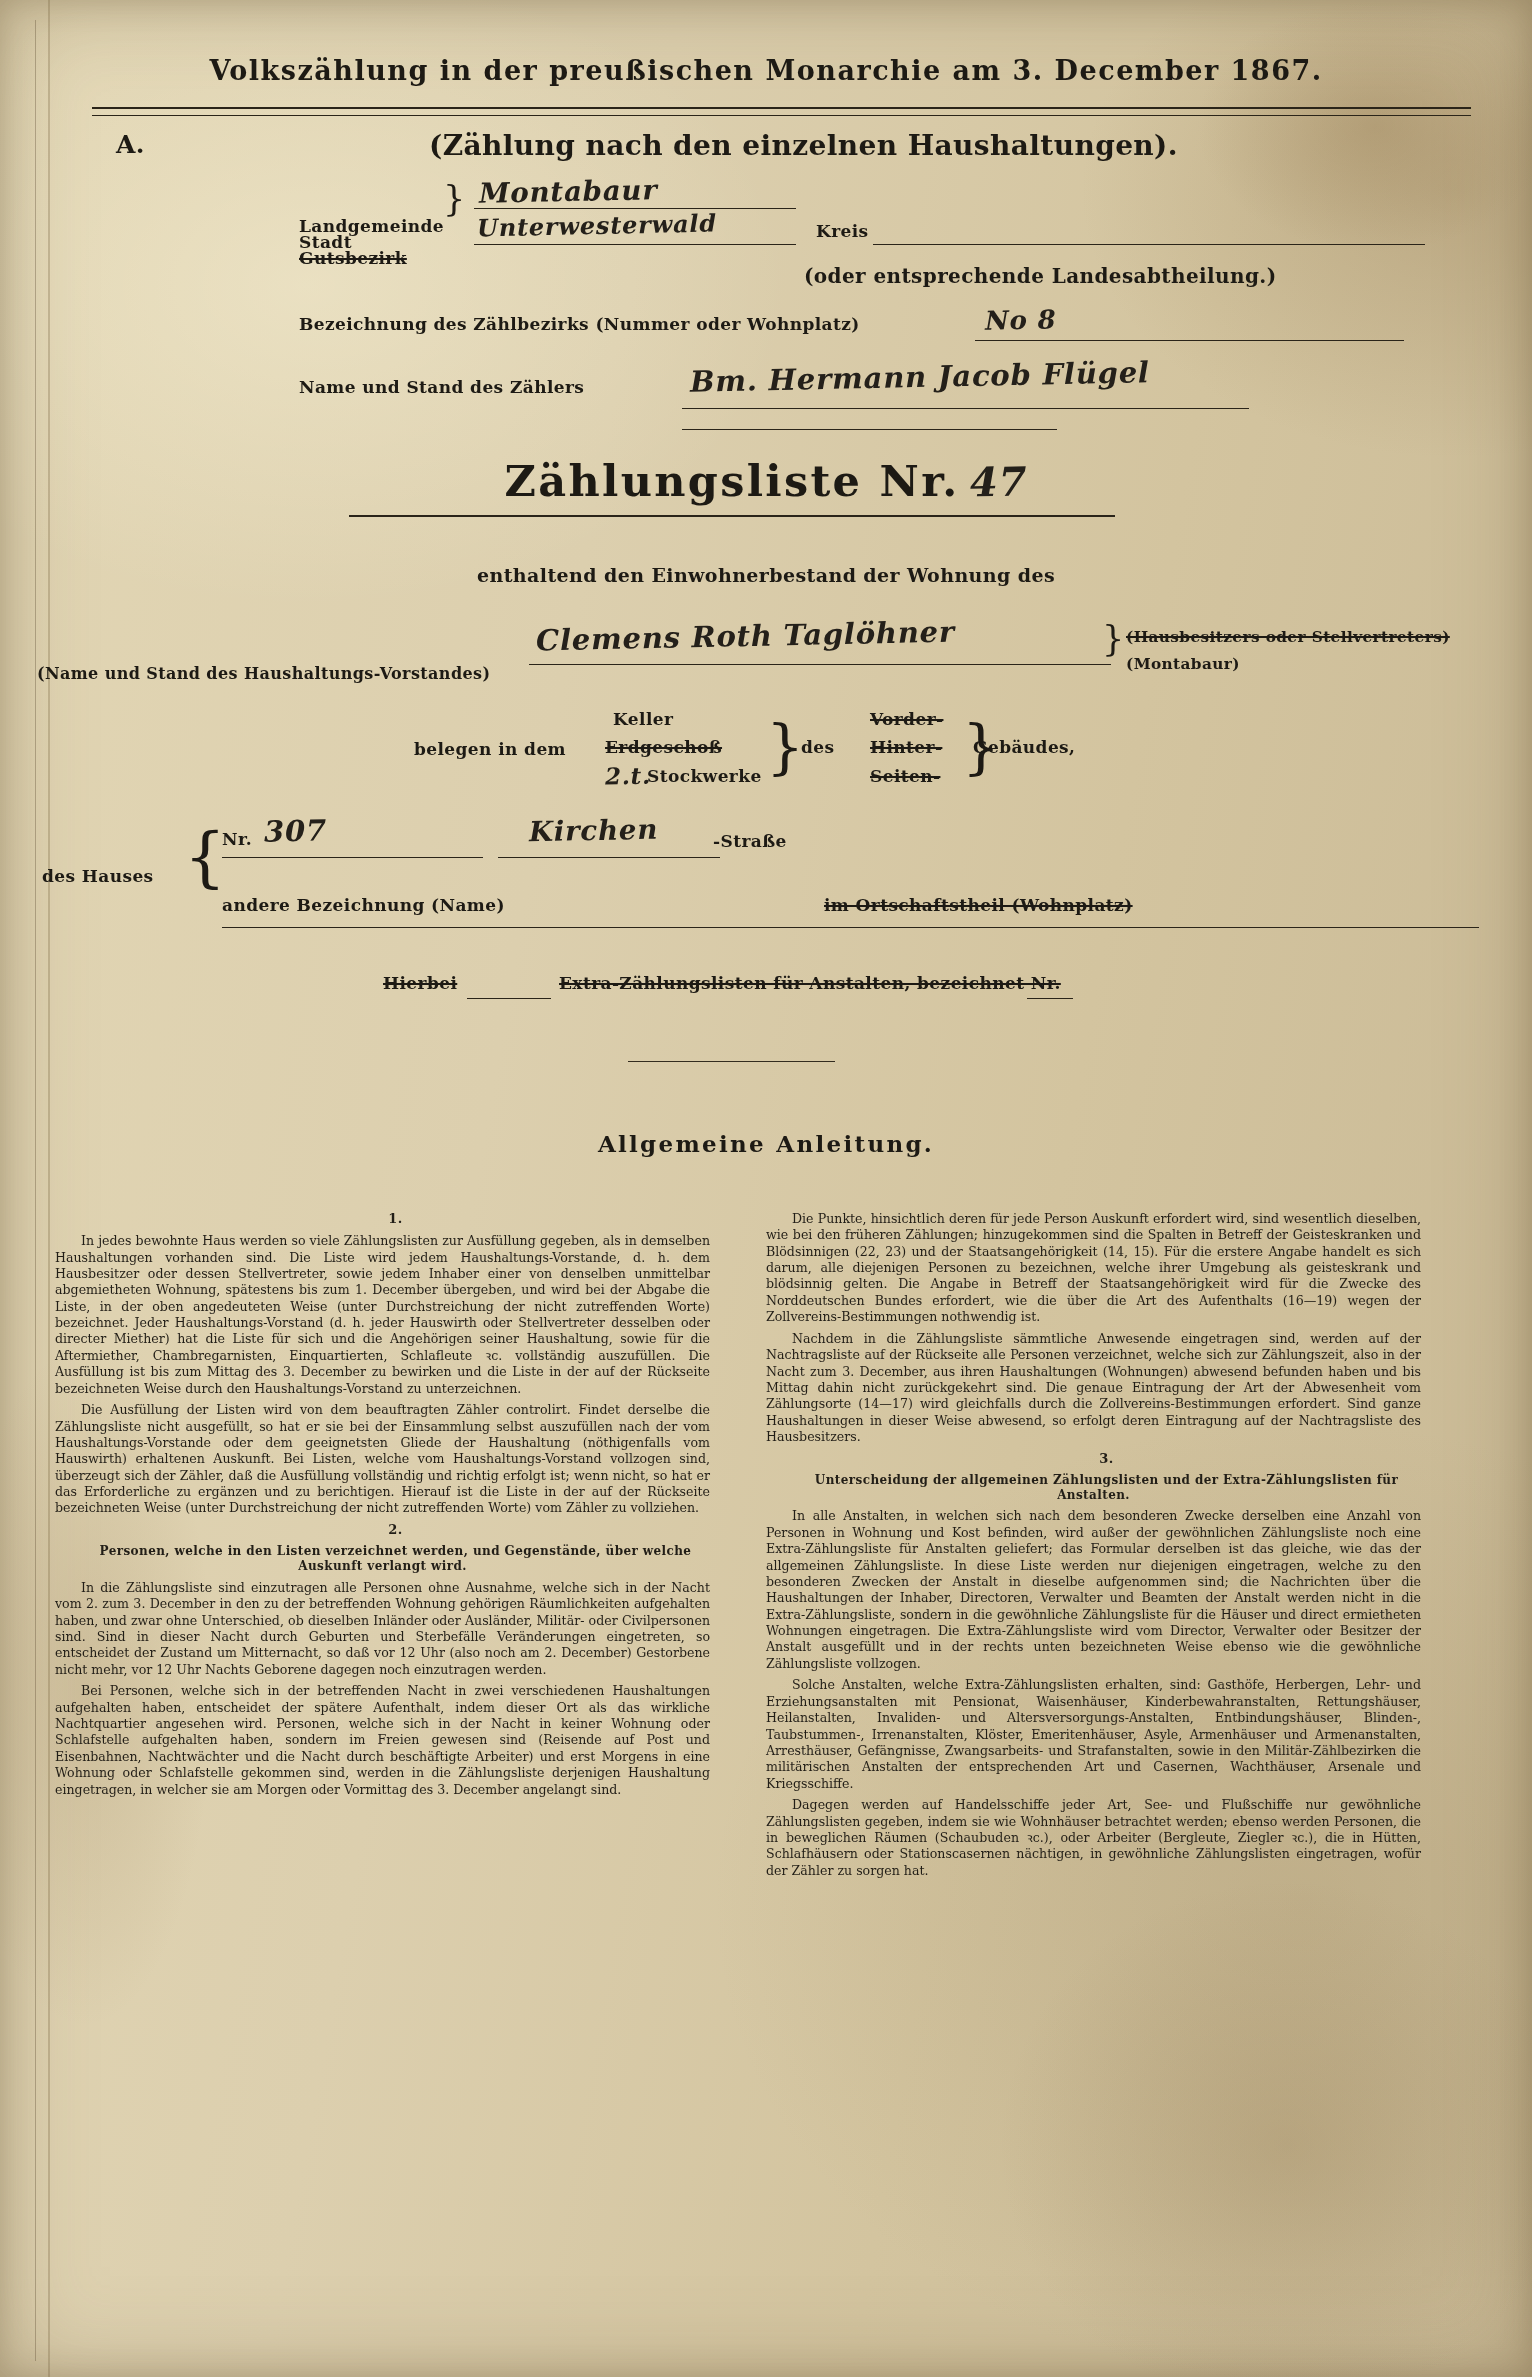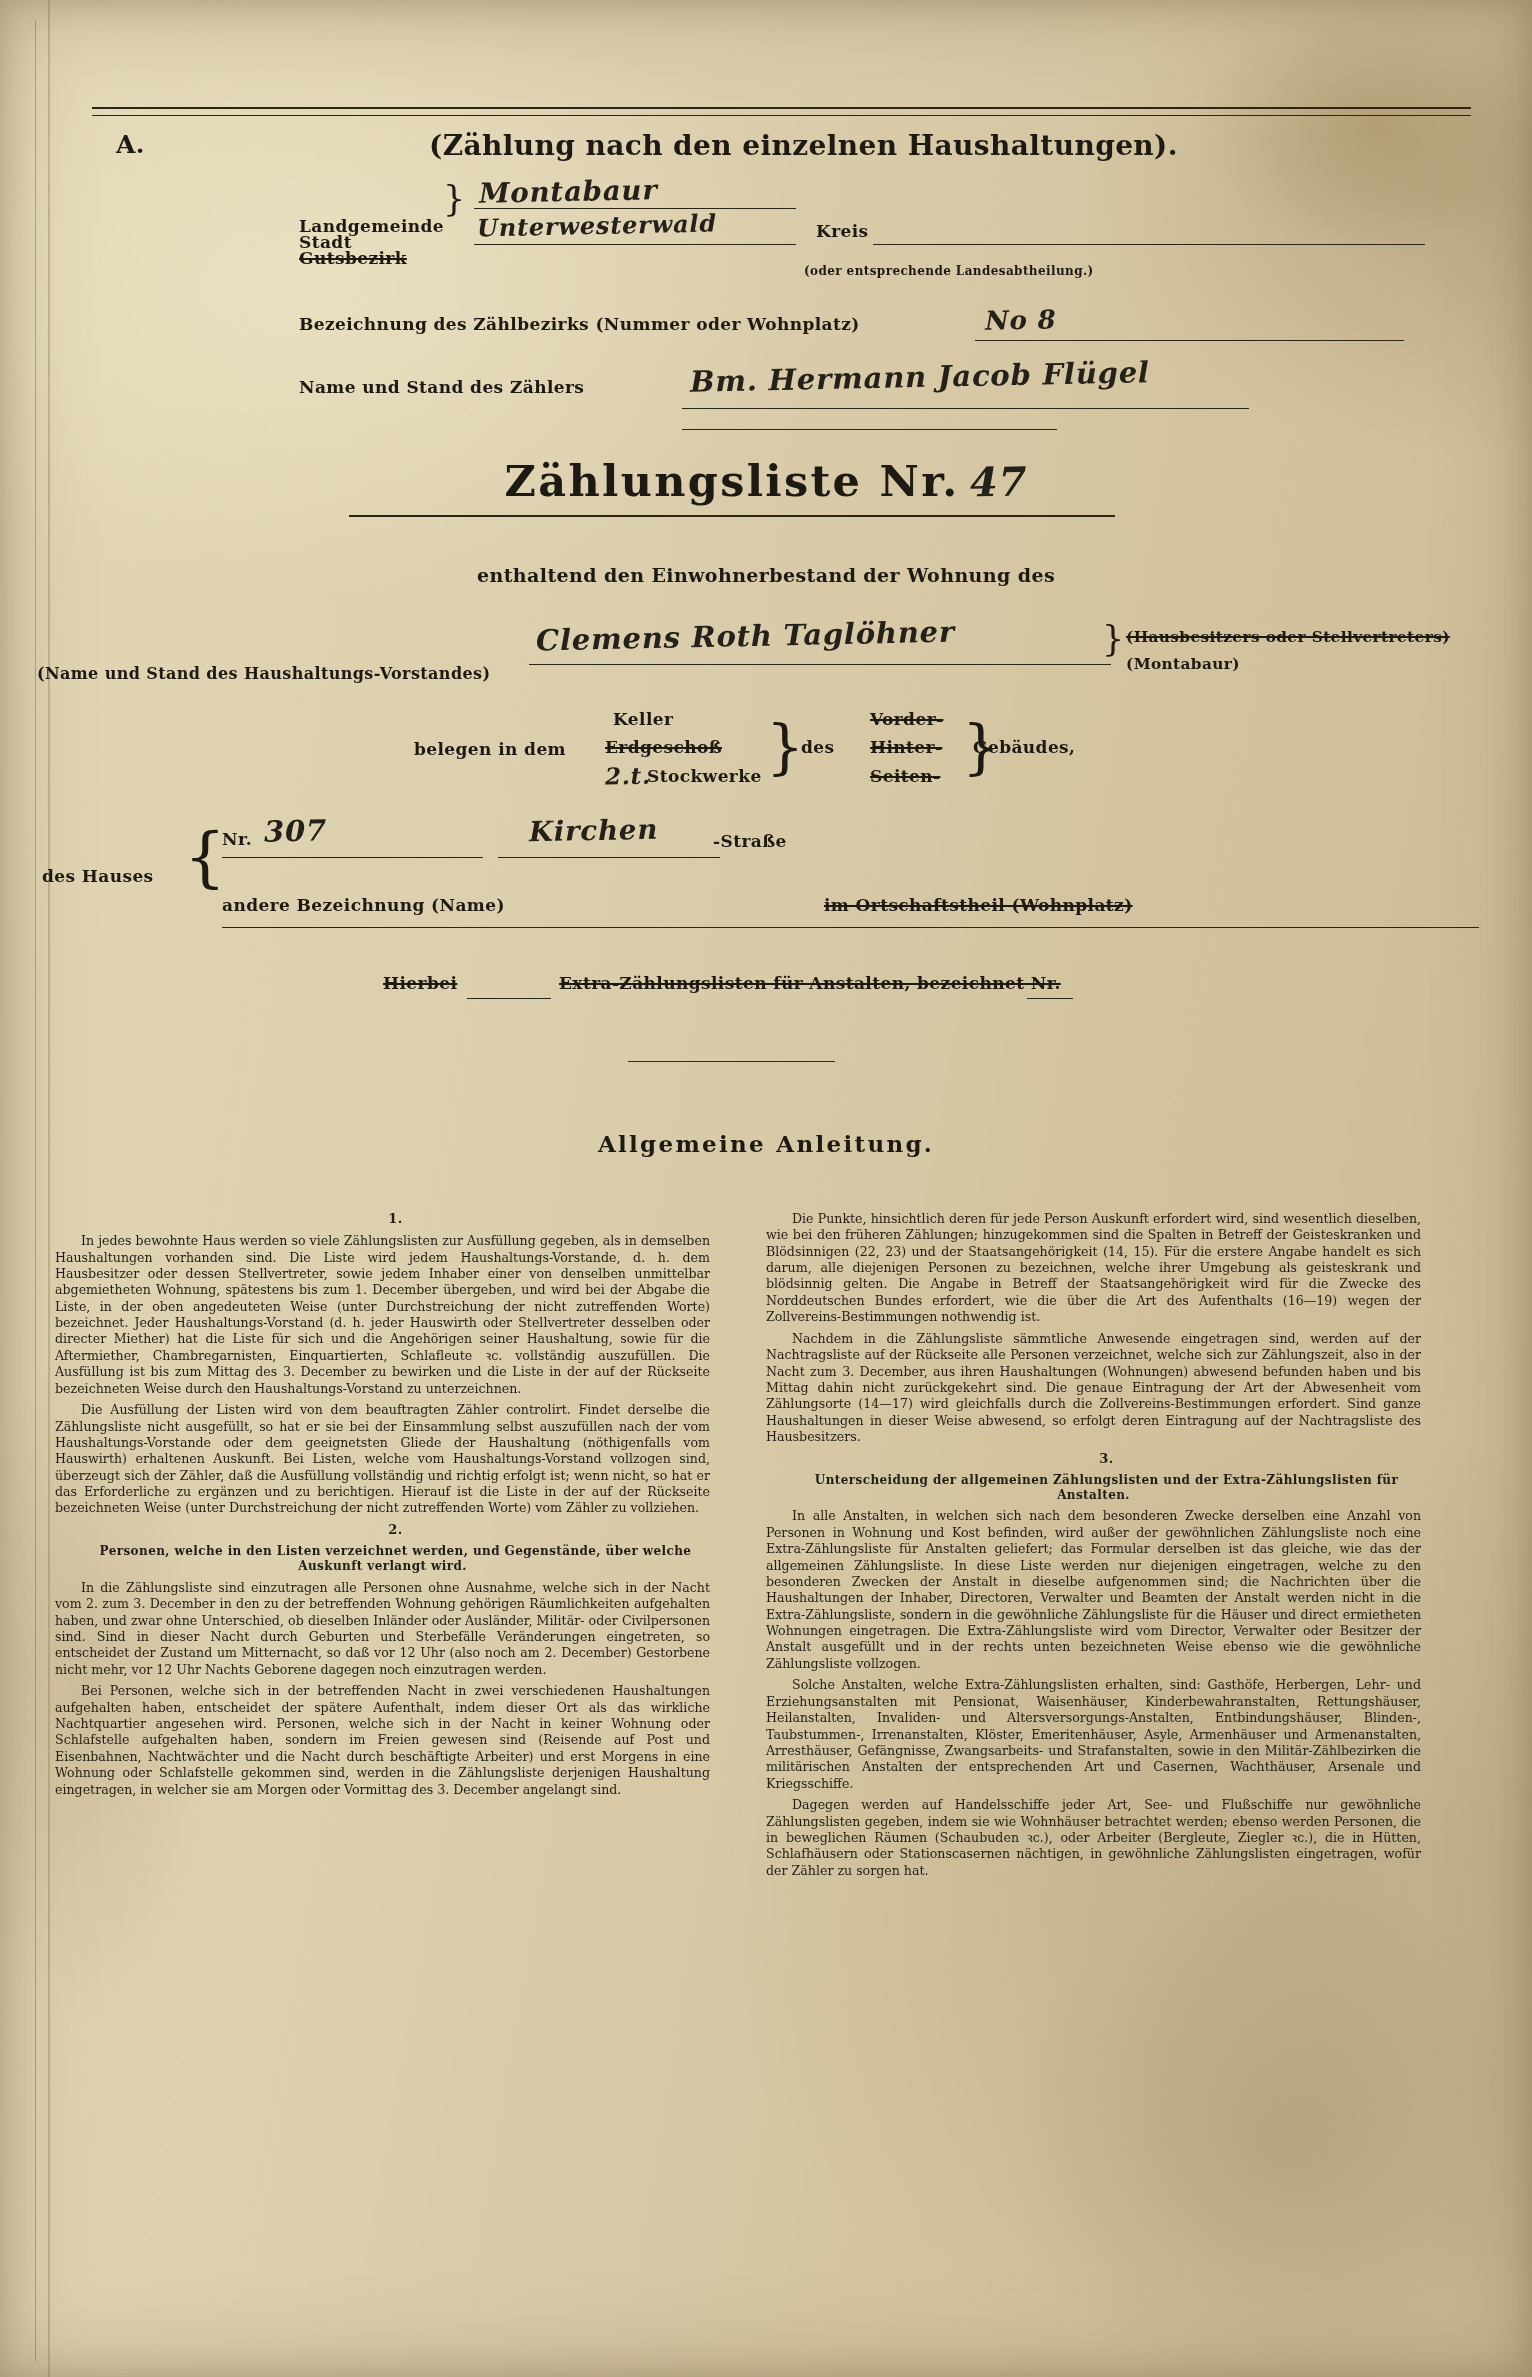--- a/index.html
+++ b/index.html
@@ -187,41 +187,42 @@
 <div class="page">
   <div class="paper-edge"></div>
   <div class="fold"></div>
 
   <div class="stain" style="left:1195px;top:0px;width:360px;height:253px;background:radial-gradient(ellipse at center, rgba(140,112,70,0.30), rgba(140,112,70,0) 70%);"></div>
   <div class="stain" style="left:996px;top:1877px;width:582px;height:536px;background:radial-gradient(ellipse at center, rgba(130,104,64,0.22), rgba(130,104,64,0) 70%);"></div>
   <div class="stain" style="left:-46px;top:1341px;width:261px;height:690px;background:radial-gradient(ellipse at center, rgba(135,108,68,0.20), rgba(135,108,68,0) 70%);"></div>
 
   <div class="sheet"></div>
 
+  <div class="main-title fraktur">Volkszählung in der preußischen Monarchie am 3. December 1867.</div>
   <div class="top-rule" id="rule-a"></div>
   <div class="top-rule" id="rule-b"></div>
 
   <div class="letter-a fraktur">A.</div>
   <div class="subtitle fraktur">(Zählung nach den einzelnen Haushaltungen).</div>
 
   <div class="lbl fraktur" style="left:299px;top:184px;margin-top:48px;">Stadt</div>
   <div class="lbl fraktur" style="left:299px;top:216px;">Landgemeinde</div>
   <div class="lbl fraktur strike" style="left:299px;top:248px;">Gutsbezirk</div>
   <div class="brace" style="left:443px;top:182px;">}</div>
 
   <div class="hand" style="position:absolute;left:479px;top:175px;font-size:27.6px;">Montabaur</div>
   <div class="fill-line" style="left:474px;top:208px;width:322px;"></div>
 
   <div class="hand" style="position:absolute;left:477px;top:211px;font-size:24px;">Unterwesterwald</div>
   <div class="fill-line" style="left:474px;top:244px;width:322px;"></div>
 
   <div class="lbl fraktur" style="left:816px;top:221px;">Kreis</div>
   <div class="fill-line" style="left:873px;top:244px;width:552px;"></div>
 
-  <div class="lbl fraktur" style="left:804px;top:264px;font-size:12px;">(oder entsprechende Landesabtheilung.)</div>
+  <div class="lbl fraktur" style="left:804px;top:264px;font-size:20px;">(oder entsprechende Landesabtheilung.)</div>
 
   <div class="lbl fraktur" style="left:299px;top:314px;">Bezeichnung des Zählbezirks (Nummer oder Wohnplatz)</div>
   <div class="hand" style="position:absolute;left:985px;top:305px;font-size:26px;">No 8</div>
   <div class="fill-line" style="left:975px;top:340px;width:429px;"></div>
 
   <div class="lbl fraktur" style="left:299px;top:377px;">Name und Stand des Zählers</div>
   <div class="hand" style="position:absolute;left:690px;top:360px;font-size:29px;">Bm. Hermann Jacob Flügel</div>
   <div class="fill-line" style="left:682px;top:408px;width:567px;"></div>
   <div class="fill-line" style="left:682px;top:429px;width:375px;"></div>
 

